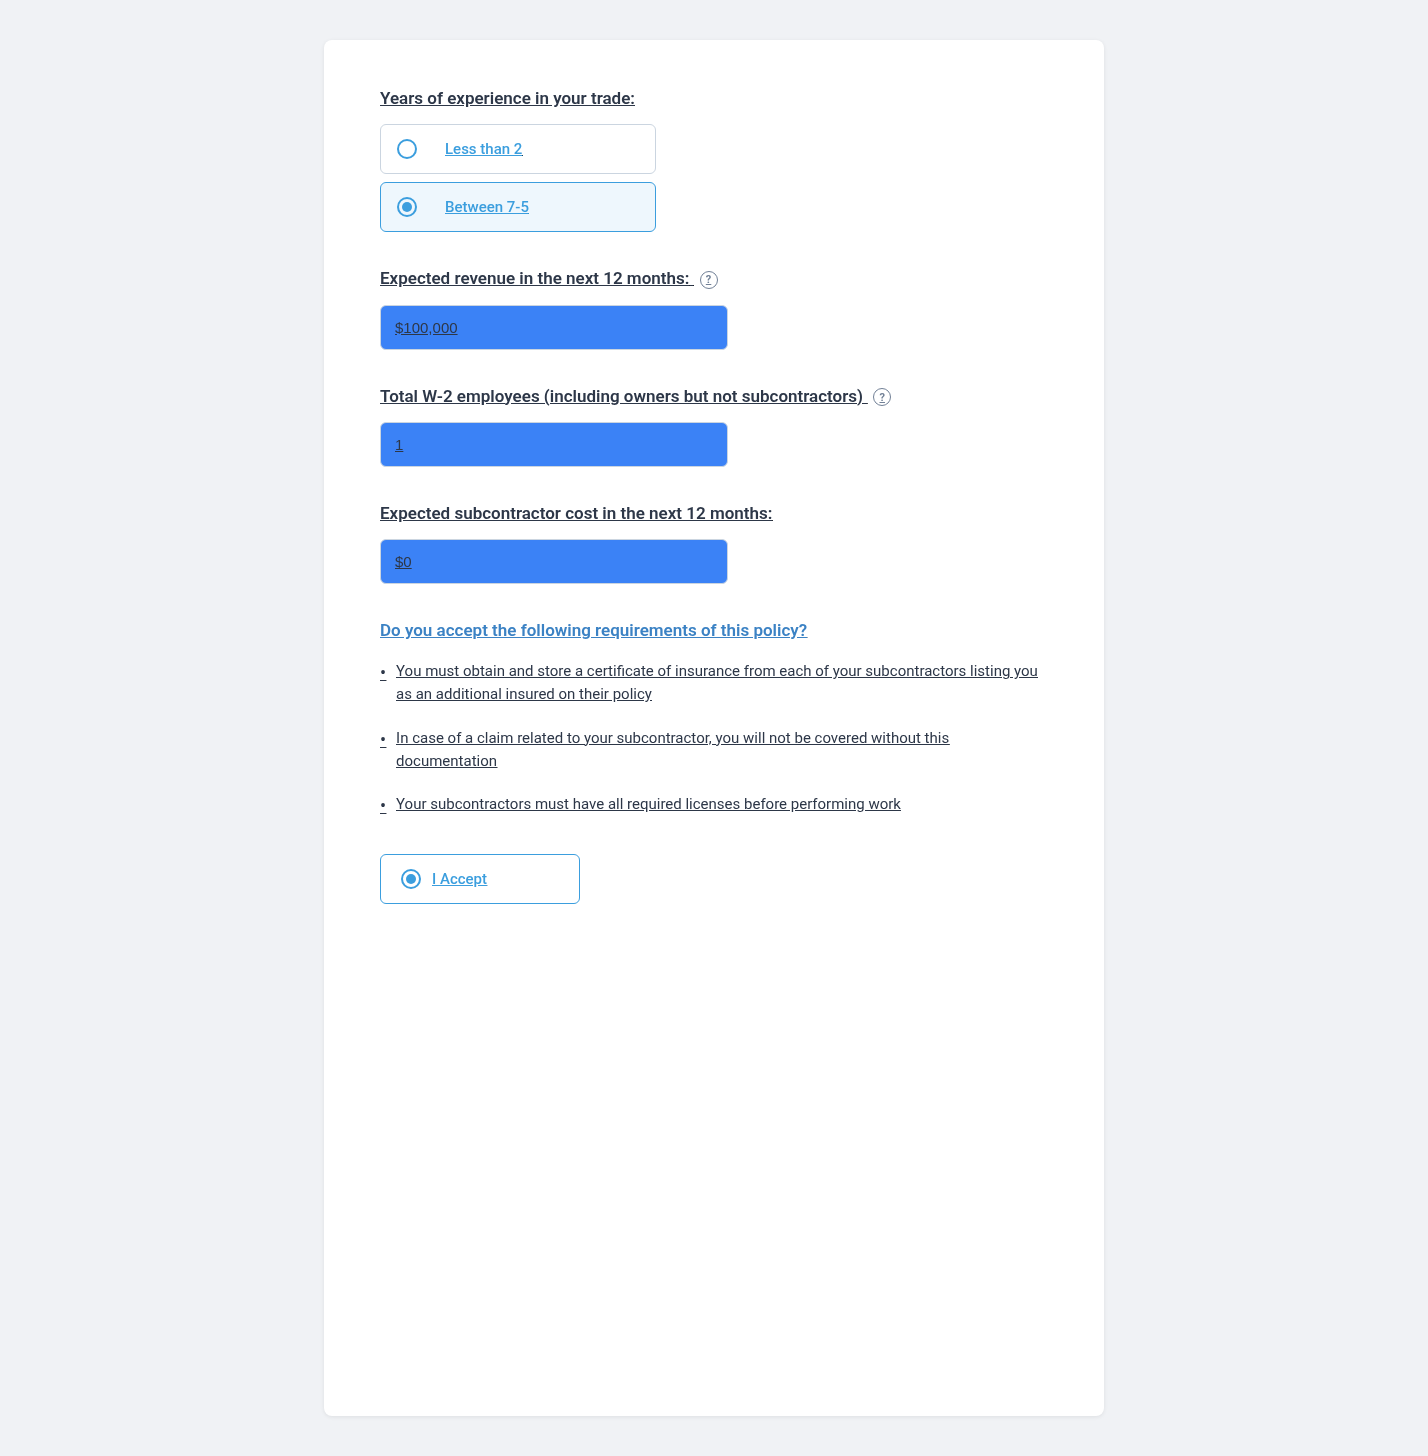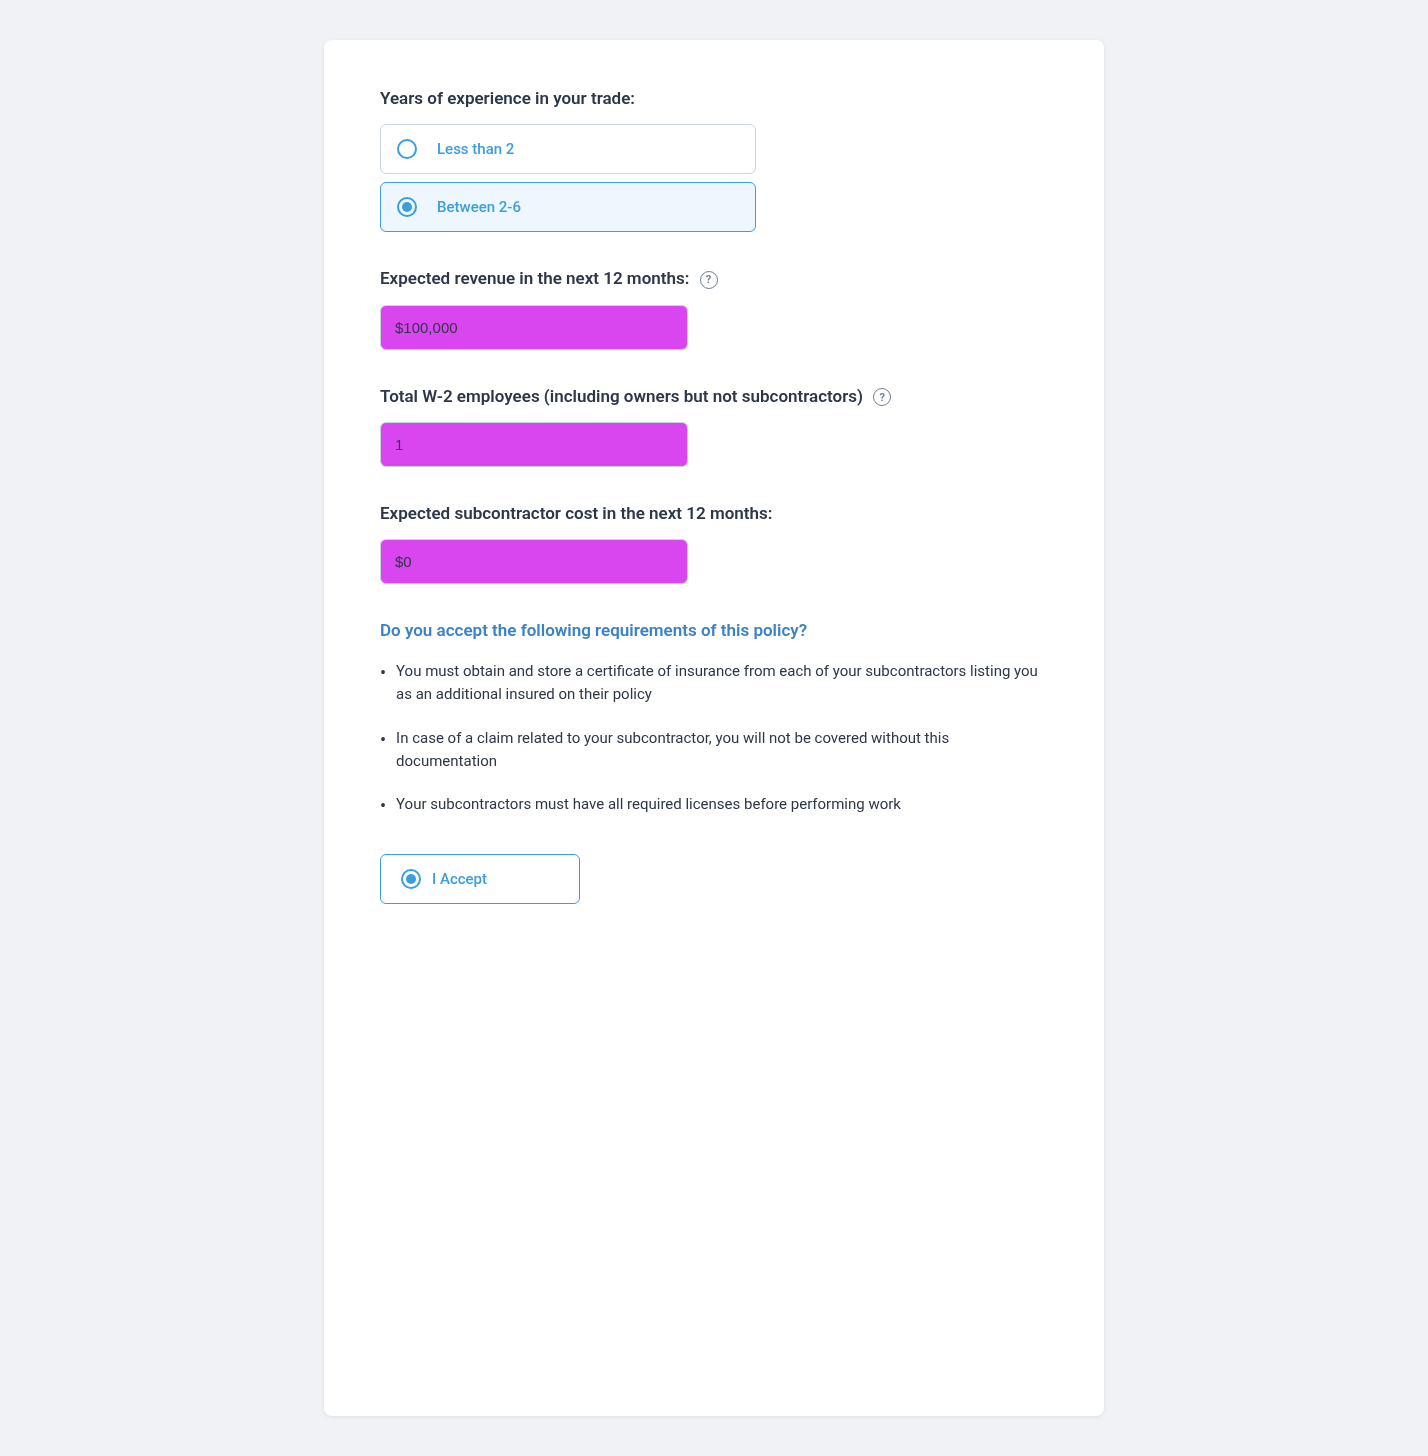--- a/index.html
+++ b/index.html
@@ -1,18 +1,19 @@
 <!DOCTYPE html>
 <html><head>
   <meta charset="utf-8">
   <style>
     * {
       box-sizing: border-box;
       margin: 0;
       padding: 0;
+      text-decoration: underline;
     }
 
     body {
       background-color: #f0f2f5;
       font-family: -apple-system, BlinkMacSystemFont, 'Segoe UI', Roboto, sans-serif;
       min-height: 1456px;
       display: flex;
       justify-content: center;
       padding: 40px 20px;
     }
@@ -52,26 +53,26 @@
     .radio-group {
       display: flex;
       flex-direction: column;
       gap: 8px;
       margin-bottom: 36px;
     }
 
     .radio-option {
       display: flex;
       align-items: center;
-      gap: 20px;
+      gap: 28px;
       border: 1.5px solid #cbd5e0;
       border-radius: 6px;
       padding: 14px 16px;
       cursor: pointer;
-      width: 376px;
+      width: 276px;
       background: #ffffff;
       transition: border-color 0.15s;
     }
 
     .radio-option.selected {
       border-color: #3b9ede;
       background: #eef7fd;
     }
 
     .radio-option .radio-circle {
@@ -97,28 +98,28 @@
       font-size: 15px;
       color: #3b9ede;
       font-weight: 500;
     }
 
     .form-section {
       margin-bottom: 36px;
     }
 
     .text-input {
-      width: 308px;
+      width: 348px;
       border: 1.5px solid #cbd5e0;
       border-radius: 6px;
       padding: 13px 14px;
       font-size: 15px;
       color: #2d3748;
       outline: none;
-      background: #d946ef;
+      background: #3b82f6;
     }
 
     .requirements-section {
       margin-bottom: 36px;
       margin-top: 25px;
     }
 
     .requirements-question {
       font-size: 17px;
       font-weight: 600;
@@ -199,21 +200,21 @@
     <div class="section-label">Years of experience in your trade:</div>
     <div class="radio-group">
 
       <div class="radio-option">
         <div class="radio-circle"></div>
         <span class="radio-label">Less than 2</span>
       </div>
 
       <div class="radio-option selected">
         <div class="radio-circle filled"></div>
-        <span class="radio-label">Between 2-6</span>
+        <span class="radio-label">Between 7-5</span>
       </div>
 
 
     </div>
   </div>
 
   <div class="form-section">
     <div class="section-label">
       <span>Expected revenue in the next 12 months:</span>
       <span class="help-icon">?</span>

